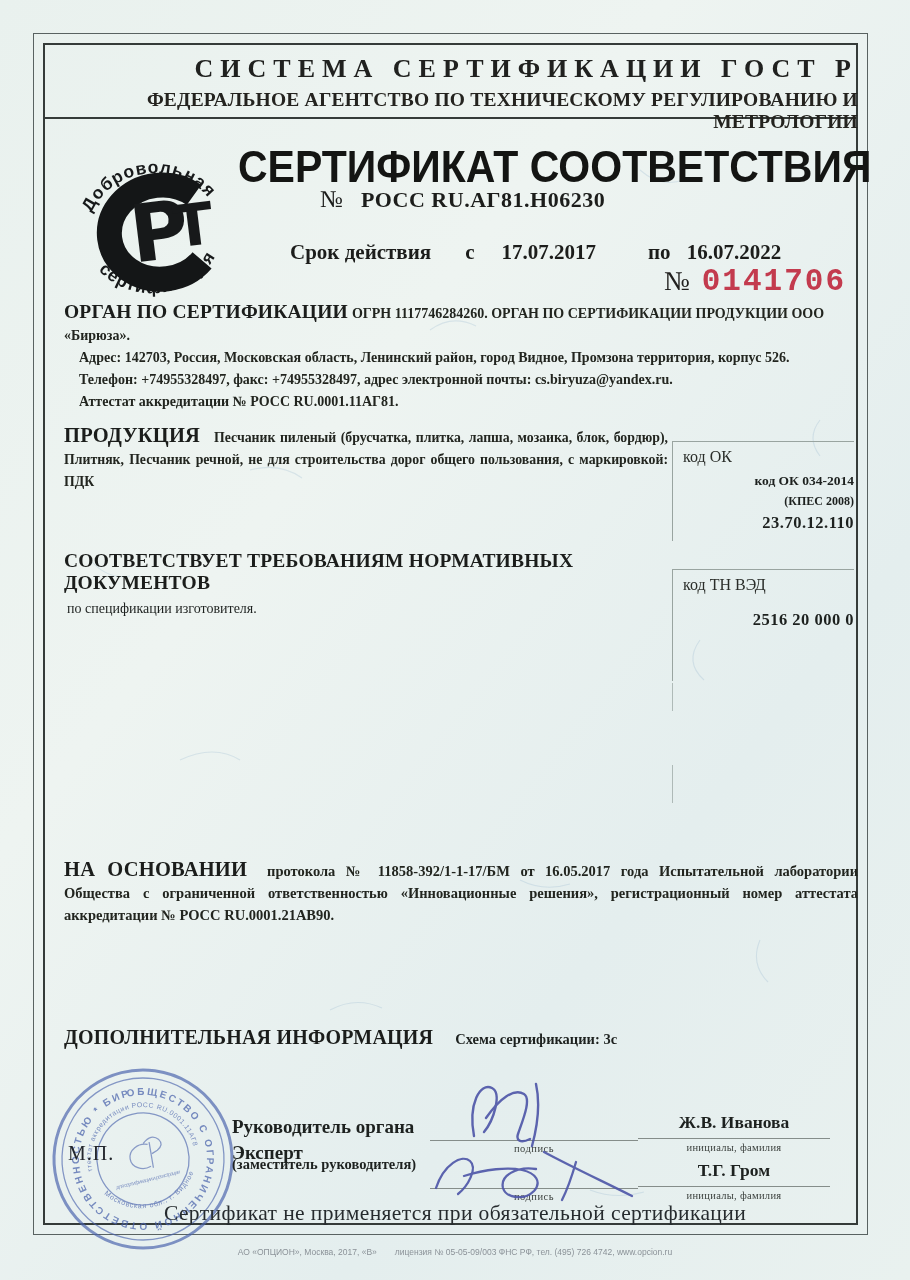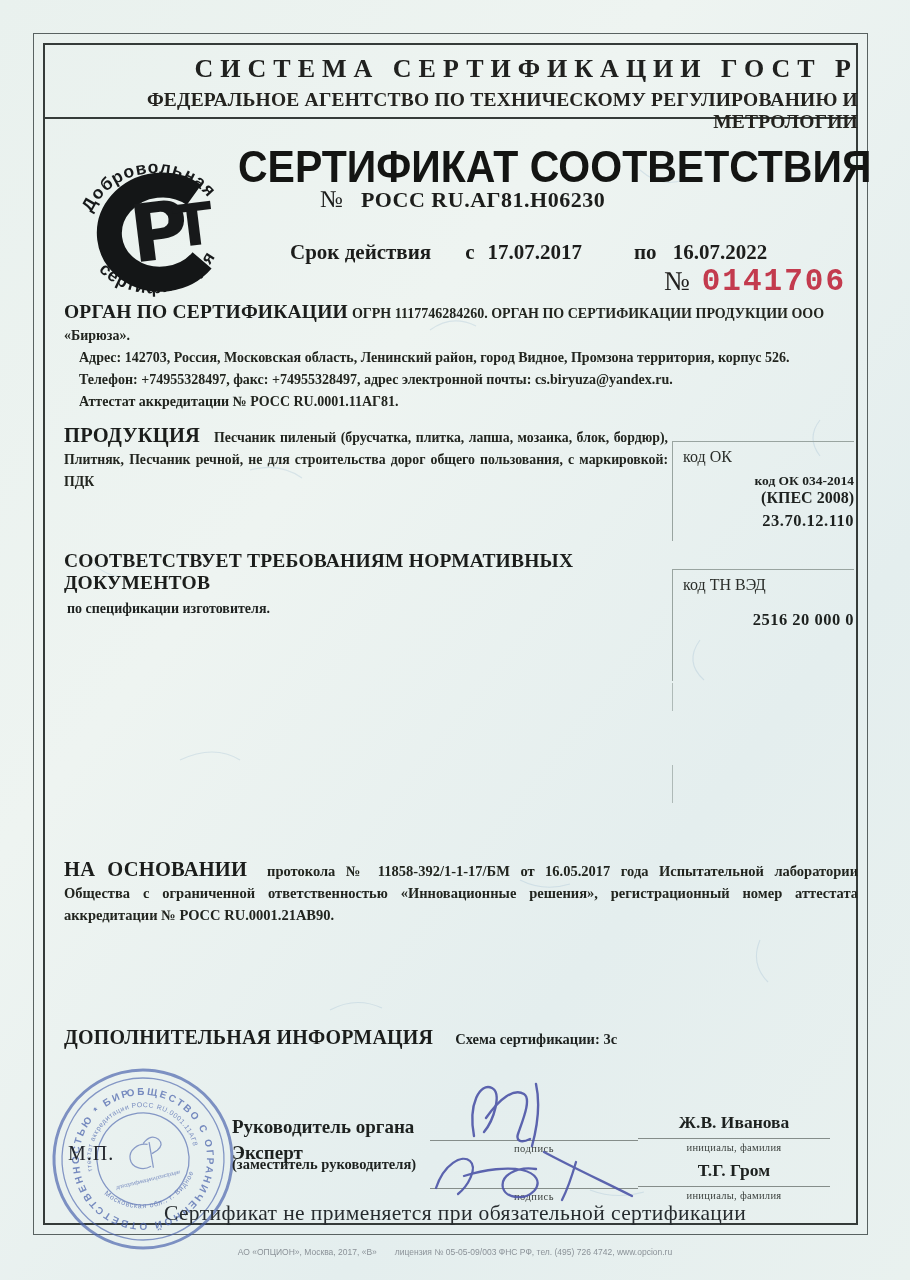--- a/index.html
+++ b/index.html
@@ -38,21 +38,21 @@
     font-family:"Liberation Sans", sans-serif; font-weight:bold;
     font-size:41px; letter-spacing:0px; transform:scale(1.0,1.08); color:#141513;
     white-space:nowrap;
   }
   .regnum { position:absolute; left:290px; top:186px; font-size:22px; color:#1c1d1b;margin-left:30px; }
   .regnum .no { font-size:24px; }
   .regnum .val { font-weight:bold; margin-left:18px; letter-spacing:0.5px; }
 
   .validity { position:absolute; left:290px; top:240px; font-size:21px; font-weight:bold; color:#1c1d1b; white-space:nowrap; }
   .validity .w-from { margin-left:34px; }
-  .validity .d-from { margin-left:13px; }
+  .validity .d-from { margin-left:27px; }
   .validity .w-to   { margin-left:52px; }
   .validity .d-to   { margin-left:16px; }
 
   .blank-num { position:absolute; right:64px; top:264px; white-space:nowrap; }
   .blank-num .no { font-size:27px; color:#22211f; }
   .blank-num .digits {
     font-family:"Liberation Mono", monospace; font-size:31px; font-weight:bold;
     letter-spacing:2px; margin-left:12px; color:#c33b4e;
   }
 
@@ -67,27 +67,27 @@
   .product .body-txt { font-size:13.8px; }
 
   .code-box {
     position:absolute; left:672px; width:182px;
     border-top:1px solid #99a4a0; border-left:1px solid #99a4a0;
   }
   .code-box .box-label { font-size:16px; color:#2a2d29; padding:6px 0 0 10px; }
   .code-box .c { text-align:right; font-weight:bold; }
   .codeok { top:441px; height:100px; }
   .codeok .l1 { font-size:13.5px; margin-top:7px; }
-  .codeok .l2 { font-size:16px; }
+  .codeok .l2 { font-size:12px; margin-top:5px; }
   .codeok .lv { font-size:16.5px; margin-top:4px; letter-spacing:0.5px; }
   .tnved { top:569px; height:112px; }
   .tnved .lv { font-size:16.5px; margin-top:16px; letter-spacing:0.5px; }
 
   .compliance { position:absolute; left:64px; top:550px; width:610px; }
-  .compliance .sub { font-weight:bold; font-size:14px; margin-top:7px; padding-left:3px; }
+  .compliance .sub { font-weight:normal; font-size:14px; margin-top:7px; padding-left:3px; }
 
   .frag { position:absolute; width:1px; background:rgba(130,142,138,0.55); }
   .frag1 { left:672px; top:683px; height:28px; }
   .frag2 { left:672px; top:765px; height:38px; }
 
   .basis { position:absolute; left:64px; top:858px; width:794px; text-align:justify; }
   .basis .sec-label { margin-right:20px; font-size:20.5px; }
   .basis .body-txt { font-size:14.5px; }
 
   .additional { position:absolute; left:64px; top:1026px; white-space:nowrap; }

